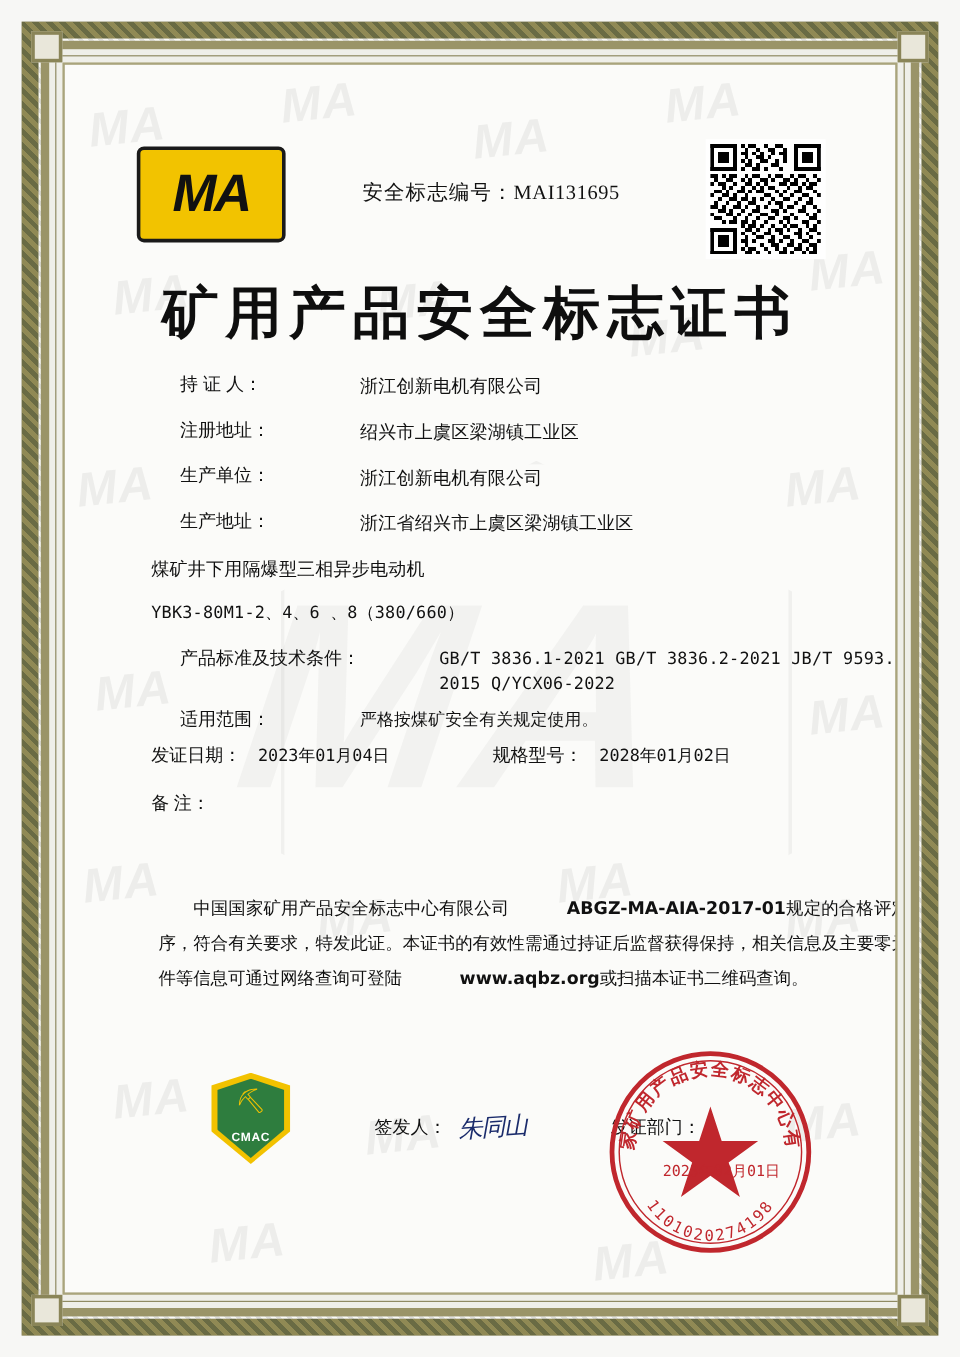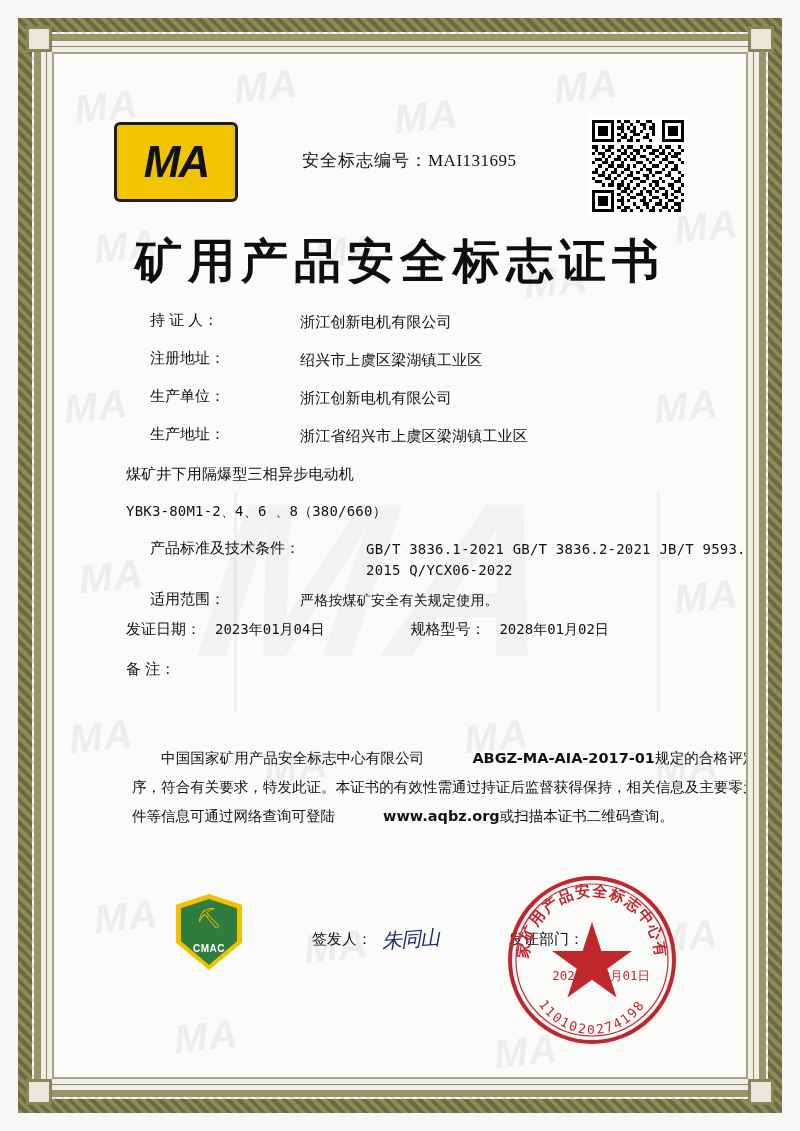--- a/index.html
+++ b/index.html
@@ -247,20 +247,21 @@
     text-align: center;
   }
   .dates-row .spacer { width: 86px; }
 
   .remark-row {
     position: absolute;
     left: 72px;
     top: 606px;
     font-size: 15px;
     color: #111;
+    font-family: Liberation Serif, serif;
   }
 
   .statement {
     position: absolute;
     left: 78px;
     top: 690px;
     width: 640px;
     font-size: 14.5px;
     line-height: 2;
     color: #111;

